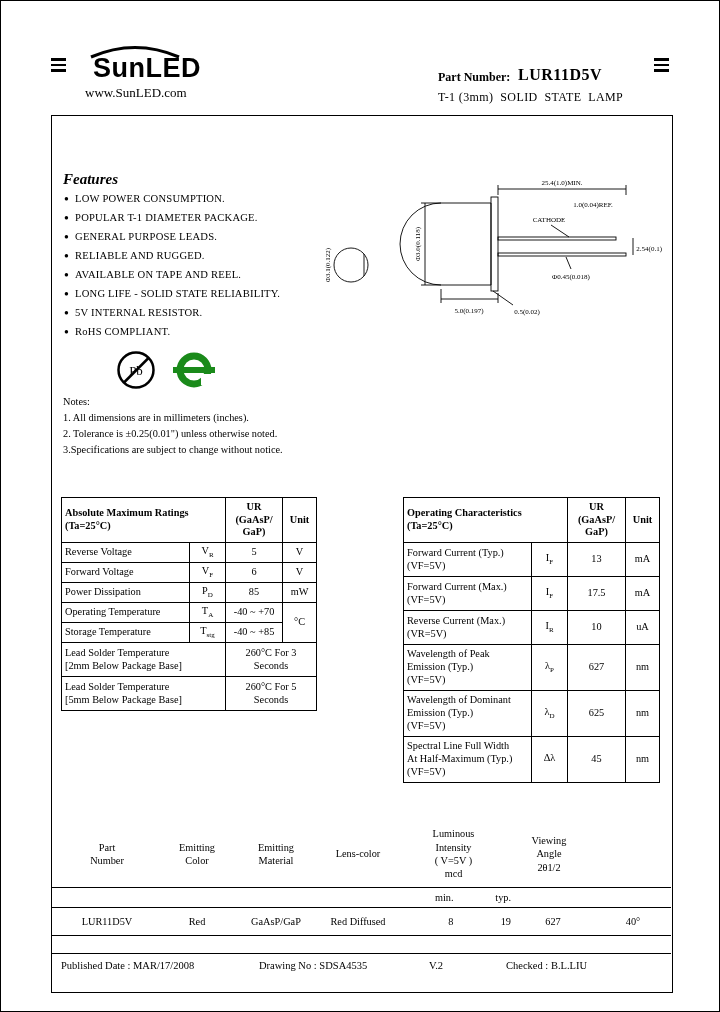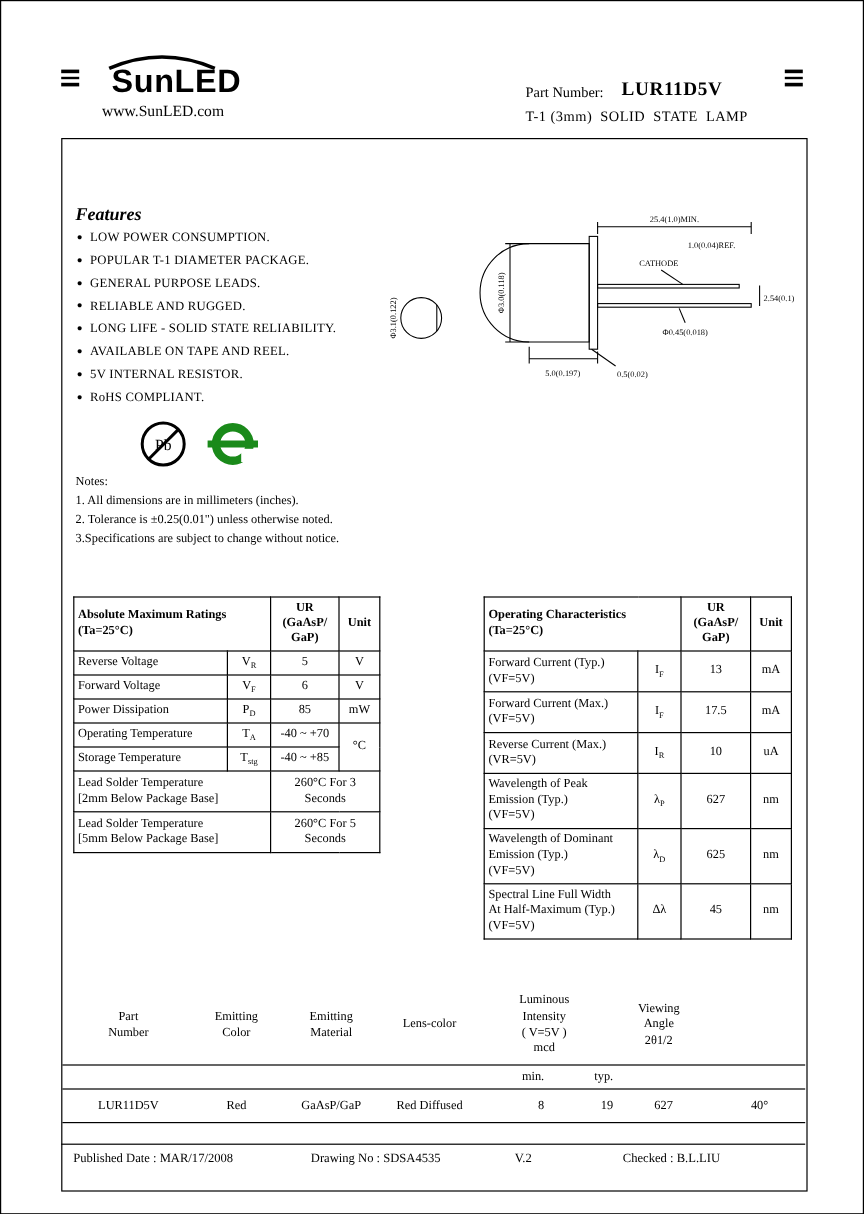--- a/index.html
+++ b/index.html
@@ -3,21 +3,21 @@
 <meta charset="utf-8">
 <style>
   html,body{margin:0;padding:0;background:#fff;}
   .page{position:relative;width:720px;height:1012px;background:#fff;color:#000;
         font-family:"Liberation Serif",serif;overflow:hidden;border:1px solid #000;box-sizing:border-box;}
   .abs{position:absolute;}
   .menu-icon{position:absolute;display:flex;flex-direction:column;gap:3px;}
   .menu-icon i{display:block;width:15px;height:2.5px;background:#000;}
   .logo-text{font-family:"Liberation Sans",sans-serif;font-weight:bold;font-size:27px;letter-spacing:.5px;}
   .website{font-size:13px;}
-  .pn-label{font-size:12px;font-weight:normal;text-align:right;}
+  .pn-label{font-size:12px;font-weight:bold;text-align:right;}
   .pn-value{font-size:16px;font-weight:bold;letter-spacing:.5px;}
   .subtitle{font-size:12px;letter-spacing:.4px;white-space:pre;}
   .frame{position:absolute;left:50px;top:114px;width:620px;height:876px;border:1px solid #000;}
   .features-title{font-size:15px;font-weight:bold;font-style:italic;}
   .feature{height:19px;font-size:10.6px;letter-spacing:.2px;white-space:nowrap;}
   .blt{font-size:8px;margin-right:6px;vertical-align:1px;}
   .notes{font-size:10.3px;}
   .notes div{margin-bottom:5px;}
   .dtable{border-collapse:collapse;table-layout:fixed;font-size:10.3px;line-height:1.25;}
   .dtable td{border:1px solid #000;padding:1px 3px;vertical-align:middle;}
@@ -66,22 +66,22 @@
   <div class="abs subtitle" style="left:437px;top:89px">T-1 (3mm)  SOLID  STATE  LAMP</div>
 
   <div class="frame"></div>
 
   <div class="abs features-title" style="left:62px;top:170px">Features</div>
   <div class="abs" style="left:63px;top:192px">
     <div class="feature"><span class="blt">●</span><span>LOW POWER CONSUMPTION.</span></div>
     <div class="feature"><span class="blt">●</span><span>POPULAR T-1 DIAMETER PACKAGE.</span></div>
     <div class="feature"><span class="blt">●</span><span>GENERAL PURPOSE LEADS.</span></div>
     <div class="feature"><span class="blt">●</span><span>RELIABLE AND RUGGED.</span></div>
+    <div class="feature"><span class="blt">●</span><span>AVAILABLE ON TAPE AND REEL.</span></div>
     <div class="feature"><span class="blt">●</span><span>LONG LIFE - SOLID STATE RELIABILITY.</span></div>
-    <div class="feature"><span class="blt">●</span><span>AVAILABLE ON TAPE AND REEL.</span></div>
     <div class="feature"><span class="blt">●</span><span>5V INTERNAL RESISTOR.</span></div>
     <div class="feature"><span class="blt">●</span><span>RoHS COMPLIANT.</span></div>
   </div>
 
   <svg class="abs" style="left:320px;top:172px" width="348" height="164" viewBox="0 0 348 164">
     <g fill="none" stroke="#000" stroke-width="0.9">
 
       <circle cx="30" cy="92" r="17"></circle>
       <line x1="43" y1="81" x2="43" y2="103"></line>
 
@@ -314,16 +314,16 @@
       </div>
       <div class="sc c6">627</div>
       <div class="sc c7">40°</div>
     </div>
   </div>
 
   <div class="abs footer-line" style="left:50px;top:952px;width:620px"></div>
   <div class="abs footer-item" style="left:60px;top:959px">Published Date : MAR/17/2008</div>
   <div class="abs footer-item" style="left:258px;top:959px">Drawing No : SDSA4535</div>
   <div class="abs footer-item" style="left:428px;top:959px">V.2</div>
-  <div class="abs footer-item" style="left:518px;top:959px">Checked : B.L.LIU</div>
+  <div class="abs footer-item" style="left:505px;top:959px">Checked : B.L.LIU</div>
   <div class="abs footer-item" style="left:641px;top:1016px">P.1/4</div>
 
 </div>
 
 </body></html>

